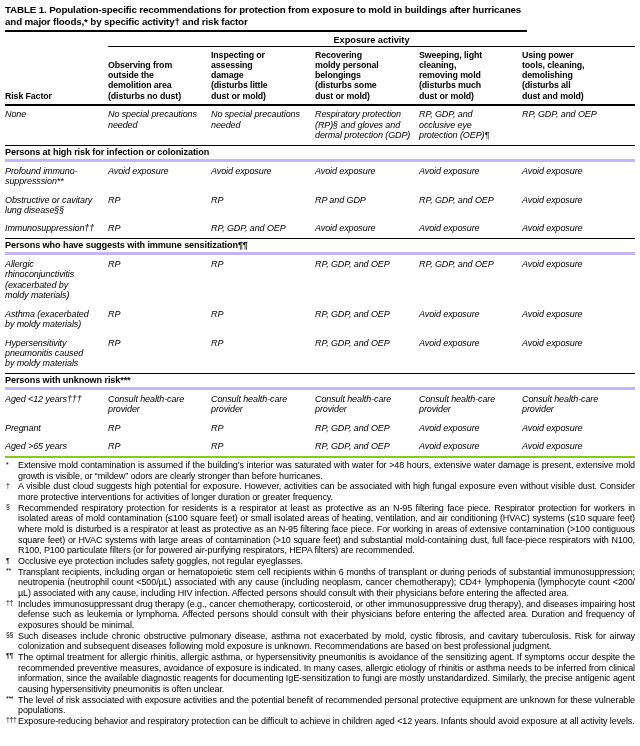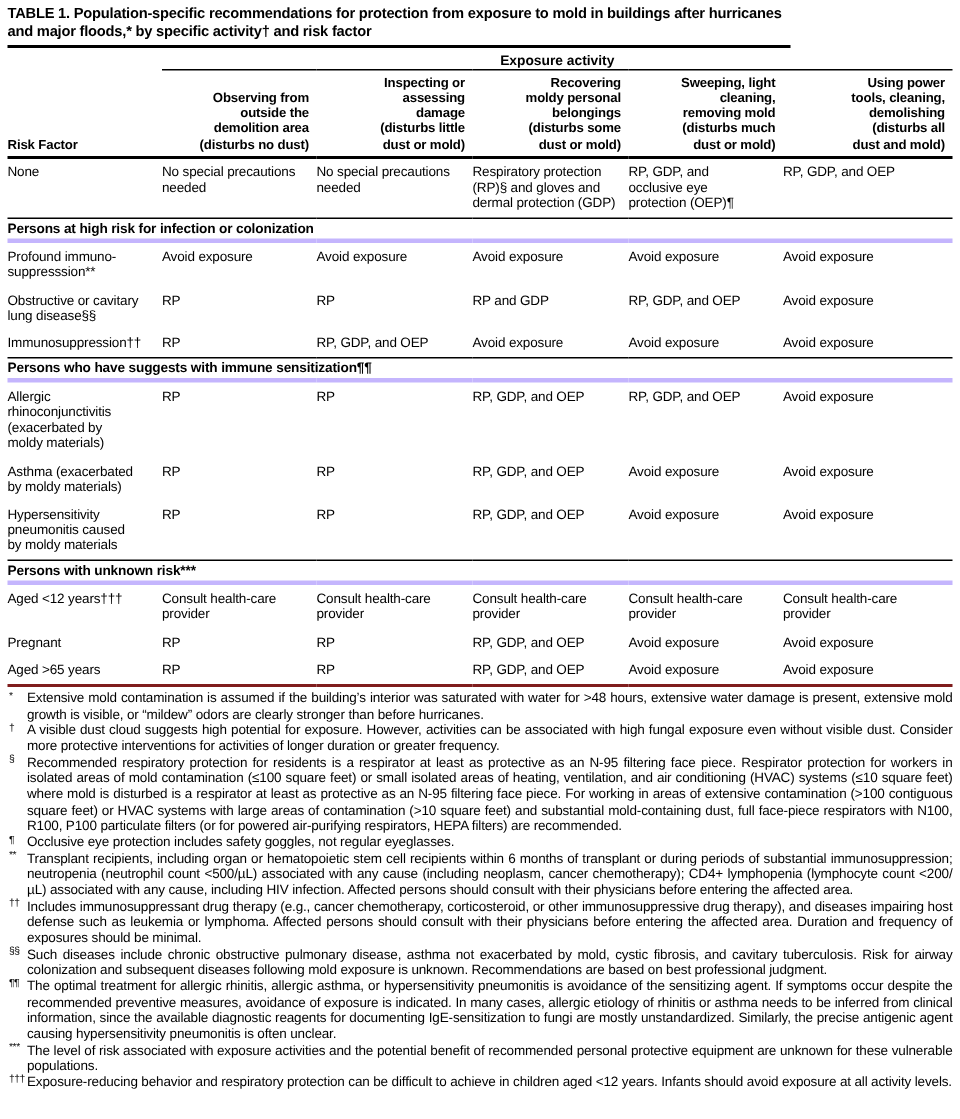--- a/index.html
+++ b/index.html
@@ -34,21 +34,21 @@
     font-weight: bold;
     text-align: center;
     border-bottom: 1px solid #000;
     padding: 3px 0 1px 0;
   }
   th.spacer-cell { border-bottom: none; }
   .header-row th {
     font-size: 8.8px;
     font-weight: bold;
     vertical-align: bottom;
-    text-align: right;
+    text-align: left;
     white-space: pre-line;
     line-height: 1.17;
     letter-spacing: -0.1px;
     border-bottom: 2px solid #000;
     padding: 3px 5px 3px 0;
   }
   .header-row th.risk-header {
     text-align: left;
     padding-right: 2px;
   }
@@ -60,23 +60,24 @@
     border-bottom: 3px solid #c4b5fd;
     padding: 1px 0 2px 0;
   }
   td.cell, td.risk-cell {
     font-size: 9px;
     letter-spacing: -0.1px;
     vertical-align: top;
     white-space: pre-line;
     line-height: 1.16;
     padding: 3.5px 5px 4.5px 0;
+    font-style: italic;
   }
   td.risk-cell { padding-right: 2px; }
-  #table-body tr.data-row:last-child td { border-bottom: 2px solid #7f1d1d; }
+  #table-body tr.data-row:last-child td { border-bottom: 2px solid #84cc16; }
 
   .footnotes {
     width: 630px;
     margin-top: 2px;
     font-size: 9px;
     letter-spacing: -0.1px;
     line-height: 1.185;
     text-align: justify;
   }
   .footnote { position: relative; padding-left: 13px; }

